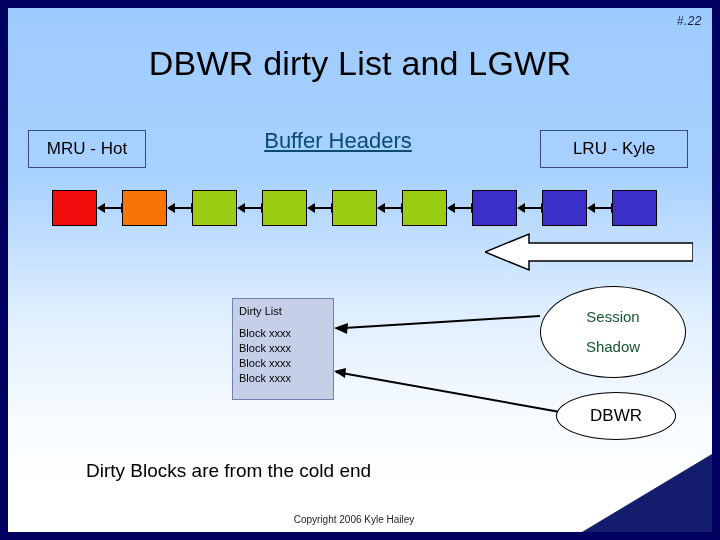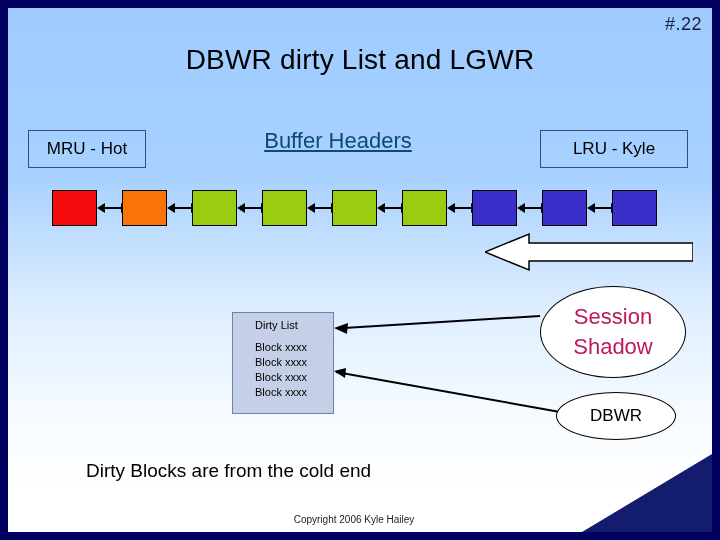--- a/index.html
+++ b/index.html
@@ -55,31 +55,32 @@
     right: 8px; bottom: 8px;
     width: 0; height: 0;
     border-left: 130px solid transparent;
     border-bottom: 78px solid #141c6e;
   }
 
   .slide-number {
     position: absolute;
     right: 18px;
     top: 14px;
-    font-size: 18px;
+    font-size: 12px;
+    font-style: italic;
     color: #1b1b3a;
     letter-spacing: 0.5px;
   }
 
   .title {
     position: absolute;
     left: 0; right: 0;
     top: 44px;
     text-align: center;
-    font-size: 28px;
+    font-size: 34px;
     color: #000000;
     letter-spacing: 0.2px;
   }
 
   .label-box {
     position: absolute;
     border: 1px solid #3c4a7a;
     background: transparent;
     font-size: 17px;
     color: #000000;
@@ -147,27 +148,27 @@
     left: 485px;
     top: 232px;
     width: 208px;
     height: 40px;
   }
 
   
   #dirty-list {
     position: absolute;
     left: 232px;
-    top: 312px;
+    top: 298px;
     width: 102px;
     height: 102px;
     border: 1px solid #6e7fb0;
     background: #c5d0e8;
     box-sizing: border-box;
-    padding: 6px 0 0 22px;
+    padding: 6px 0 0 6px;
   }
   #dirty-list .dl-title {
     font-size: 11px;
     color: #000000;
     margin-bottom: 9px;
   }
   #dirty-list .dl-row {
     font-size: 11px;
     color: #000000;
     line-height: 15px;
@@ -189,22 +190,22 @@
     background: #ffffff;
     display: flex;
     flex-direction: column;
     align-items: center;
     justify-content: center;
     box-sizing: border-box;
   }
   #session-oval {
     left: 540px; top: 286px;
     width: 146px; height: 92px;
-    font-size: 22px;
-    color: #be185d;
+    font-size: 15px;
+    color: #14532d;
   }
   #session-oval .ov-line { line-height: 30px; }
   #dbwr-oval {
     left: 556px; top: 392px;
     width: 120px; height: 48px;
     font-size: 17px;
     color: #000000;
   }
 
   .caption {

